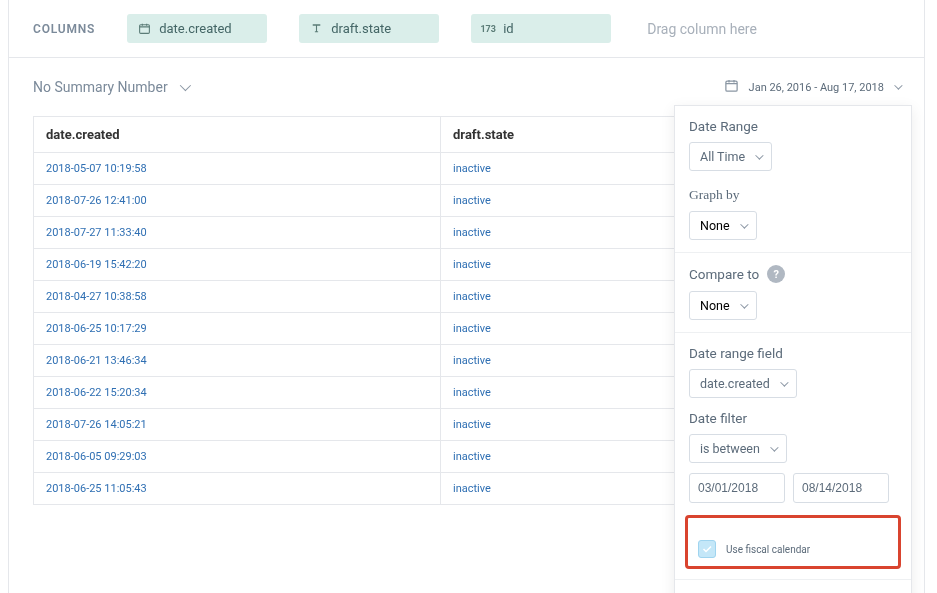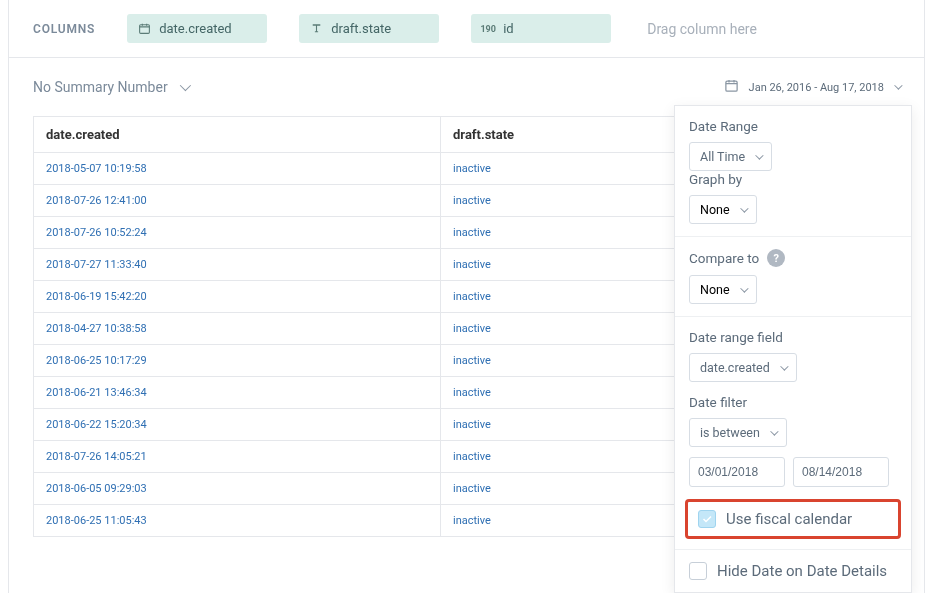--- a/index.html
+++ b/index.html
@@ -170,22 +170,23 @@
     padding: 7px 8px;
     font-size: 12px;
     color: #5c6b7a;
     width: 96px;
   }
   .chk-row {
     display:flex;
     align-items:center;
     gap:10px;
     color:#5c6b7a;
-    font-size:15px;
+    font-size:10px;
     cursor:pointer;
+    margin-top:14px;
   }
   .chk {
     width:18px; height:18px;
     border:1px solid #c7cfd8;
     border-radius:3px;
     display:flex; align-items:center; justify-content:center;
     background:#fff;
   }
   .chk.on {
     background:#c4e7f8;
@@ -227,21 +228,21 @@
     <div class="chip">
       <span class="ic">
         <svg viewBox="0 0 24 24" width="13" height="13" fill="currentColor">
             <path d="M5 4h14v3h-2V7h-4v10h2v2H9v-2h2V7H7v0H5z"></path>
           </svg>
       </span>
       <span>draft.state</span>
     </div>
 
     <div class="chip">
-      <span class="ic" style="font-size:9px;font-weight:700;color:#5b7c77;">190</span>
+      <span class="ic" style="font-size:9px;font-weight:700;color:#5b7c77;">173</span>
       <span>id</span>
     </div>
 
     <span class="drag-placeholder">Drag column here</span>
   </div>
 
   <div class="summary-row">
     <div class="summary-select">
       <span>No Summary Number</span>
       <span class="chev"></span>
@@ -277,25 +278,20 @@
             <td>2018-05-07 10:19:58</td>
             <td>inactive</td>
             <td class="num"></td>
           </tr>
           <tr>
             <td>2018-07-26 12:41:00</td>
             <td>inactive</td>
             <td class="num"></td>
           </tr>
           <tr>
-            <td>2018-07-26 10:52:24</td>
-            <td>inactive</td>
-            <td class="num"></td>
-          </tr>
-          <tr>
             <td>2018-07-27 11:33:40</td>
             <td>inactive</td>
             <td class="num"></td>
           </tr>
           <tr>
             <td>2018-06-19 15:42:20</td>
             <td>inactive</td>
             <td class="num"></td>
           </tr>
           <tr>
@@ -338,21 +334,21 @@
   </div>
 
   <div class="panel">
 
     <div class="panel-section">
       <div class="panel-label">Date Range</div>
       <div class="sel">
         <span>All Time</span>
         <span class="chev sm"></span>
       </div>
-      <div class="panel-label" style="margin-top:0;">Graph by</div>
+      <div class="panel-label" style="margin-top:16px;font-family:Liberation Serif, serif;">Graph by</div>
       <div class="sel dim">
         <span>None</span>
         <span class="chev sm"></span>
       </div>
     </div>
 
     <div class="panel-section">
       <div class="panel-label">
         <span>Compare to</span>
         <span class="help-ic">?</span>

